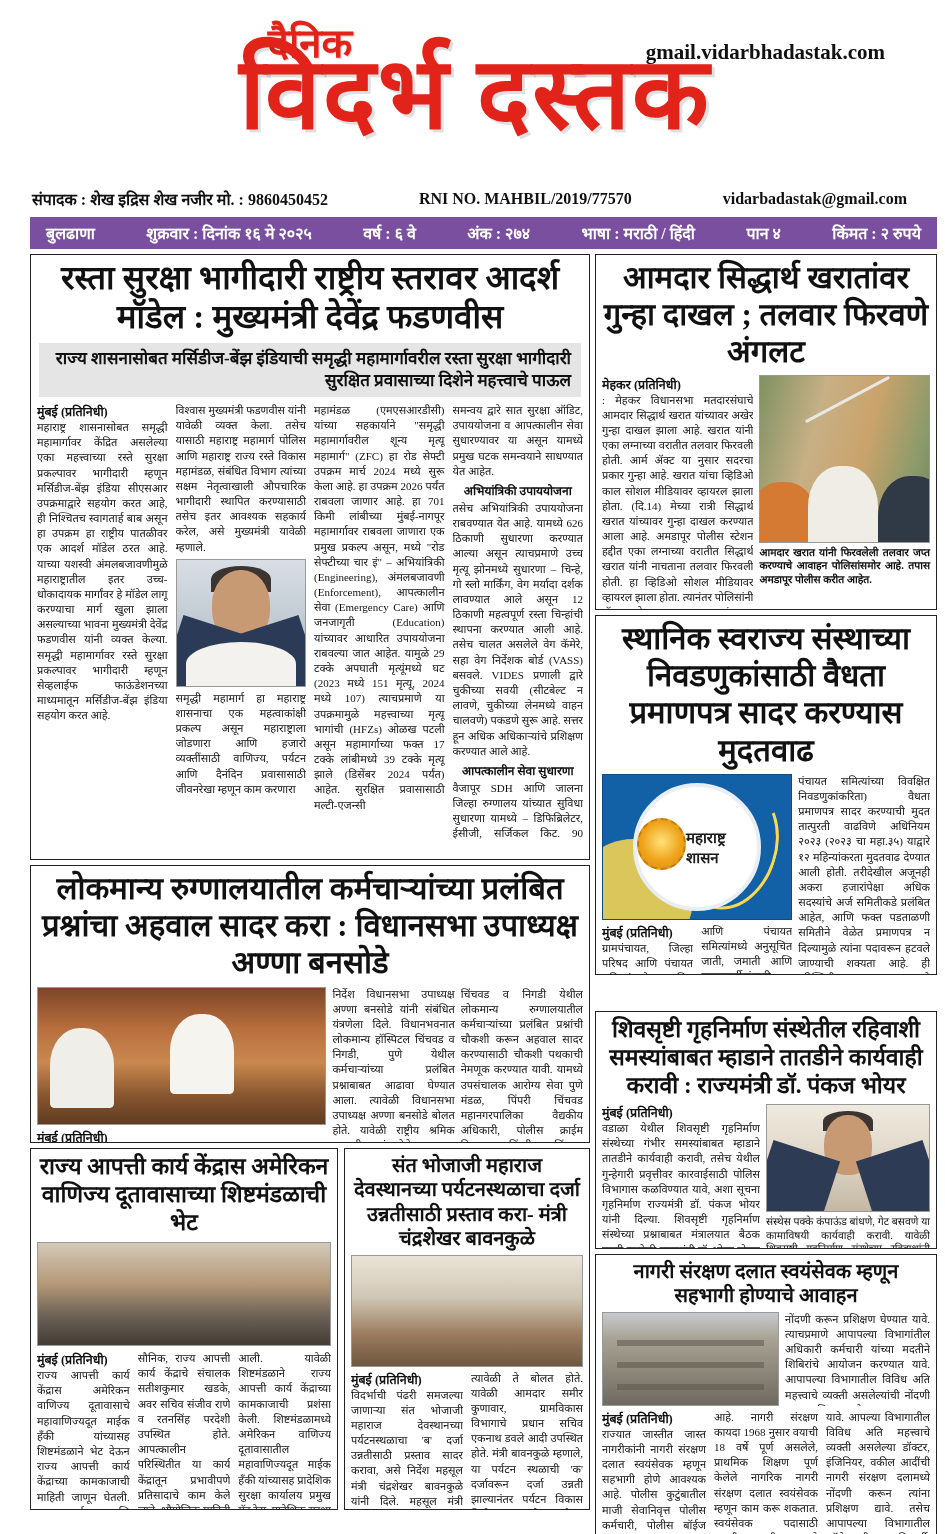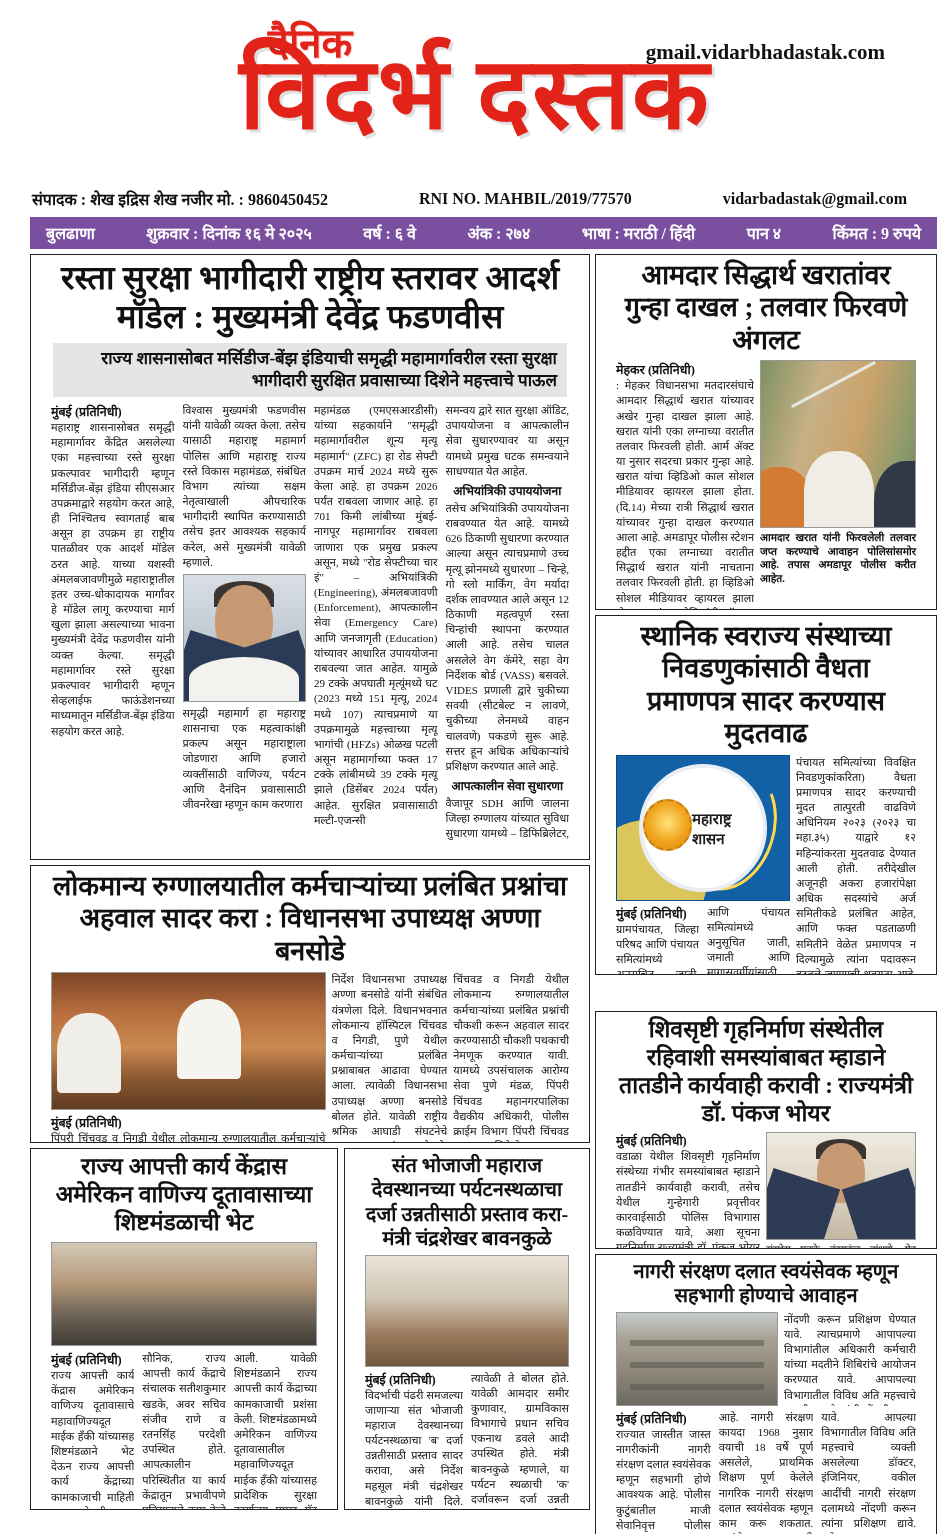--- a/index.html
+++ b/index.html
@@ -32,23 +32,23 @@
   }
   .info-bar {
     margin:5px 8px 5px 30px; background:#7a4fa0; color:#fff;
     display:flex; justify-content:space-between; align-items:flex-start;
     padding:5px 16px; font-size:16px; font-weight:bold;
   }
   
   .content { display:flex; gap:5px; padding:0 8px 0 30px; }
   .zone-left  { width:560px; flex:none; }
   .zone-right { flex:1; }
-  article { border:1px solid #222; background:#fff; margin-bottom:5px; padding:4px 20px; overflow:hidden; }
+  article { border:1px solid #222; background:#fff; margin-bottom:5px; padding:4px 6px; overflow:hidden; }
   .hl-xl { font-size:33px; line-height:1.18; font-weight:bold; text-align:center; }
-  .hl-lg { font-size:27px; line-height:1.2;  font-weight:bold; text-align:center; }
+  .hl-lg { font-size:31px; line-height:1.2;  font-weight:bold; text-align:center; }
   .hl-md { font-size:23px; line-height:1.22; font-weight:bold; text-align:center; }
   .hl-sm { font-size:20px; line-height:1.22; font-weight:bold; text-align:center; }
   .subhead-box {
     background:#e5e5e5; font-size:17px; font-weight:bold; text-align:right;
     padding:5px 10px; margin:6px 2px 6px 2px; line-height:1.3;
   }
   .bt { font-size:11px; line-height:1.38; text-align:justify; }
   .dateline { font-weight:bold; font-size:12.5px; }
   .subh { font-weight:bold; font-size:12px; text-align:center; margin:3px 0 2px; }
   .cap { font-size:10.5px; font-weight:bold; line-height:1.3; text-align:justify; margin-top:3px; }
@@ -119,21 +119,21 @@
     <span>vidarbadastak@gmail.com</span>
   </div>
 
   <div class="info-bar">
     <span>बुलढाणा</span>
     <span>शुक्रवार : दिनांक १६ मे २०२५</span>
     <span>वर्ष : ६ वे</span>
     <span>अंक : २७४</span>
     <span>भाषा : मराठी / हिंदी</span>
     <span>पान ४</span>
-    <span>किंमत : 9 रुपये</span>
+    <span>किंमत : २ रुपये</span>
   </div>
 
   <main class="content">
 
     <div class="zone-left">
 
       <article style="height:606px;">
         <h1 class="hl-xl">रस्ता सुरक्षा भागीदारी राष्ट्रीय स्तरावर आदर्श मॉडेल : मुख्यमंत्री देवेंद्र फडणवीस</h1>
         <div class="subhead-box">राज्य शासनासोबत मर्सिडीज-बेंझ इंडियाची समृद्धी महामार्गावरील रस्ता सुरक्षा भागीदारी सुरक्षित प्रवासाच्या दिशेने महत्त्वाचे पाऊल</div>
         <div class="cols" style="height:438px;">

